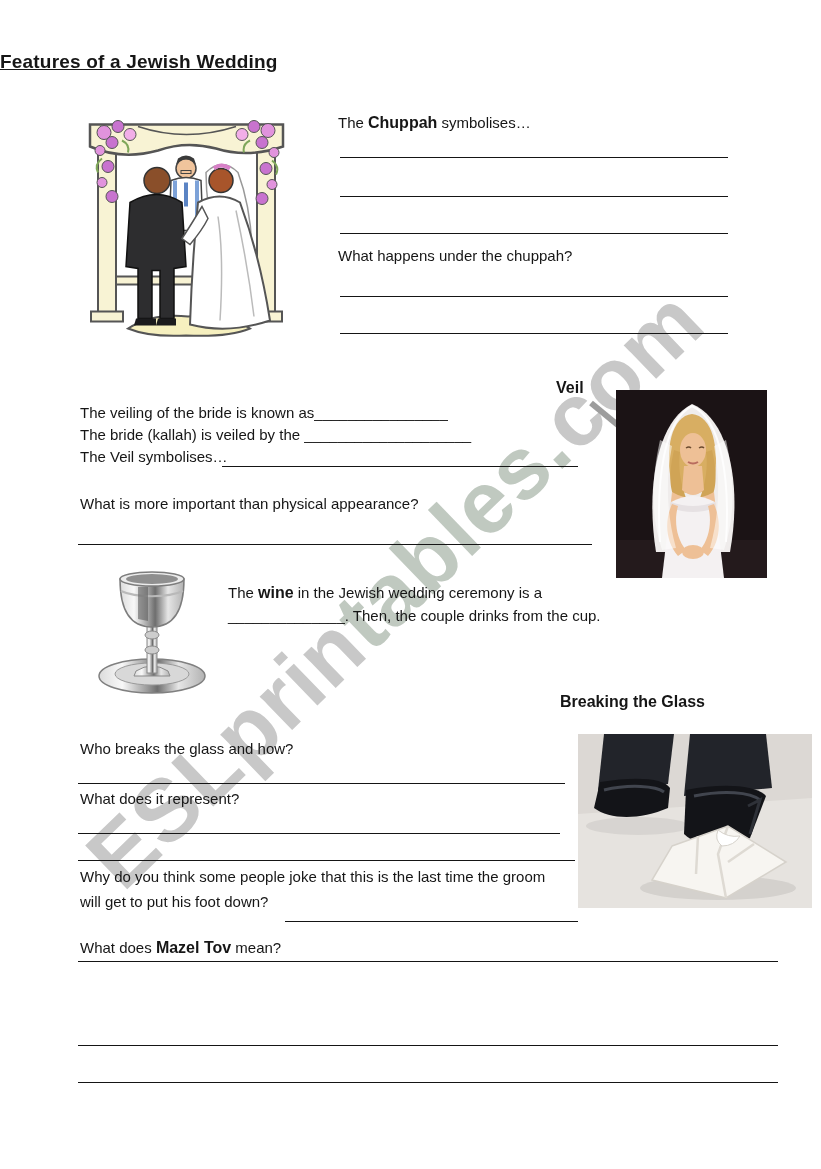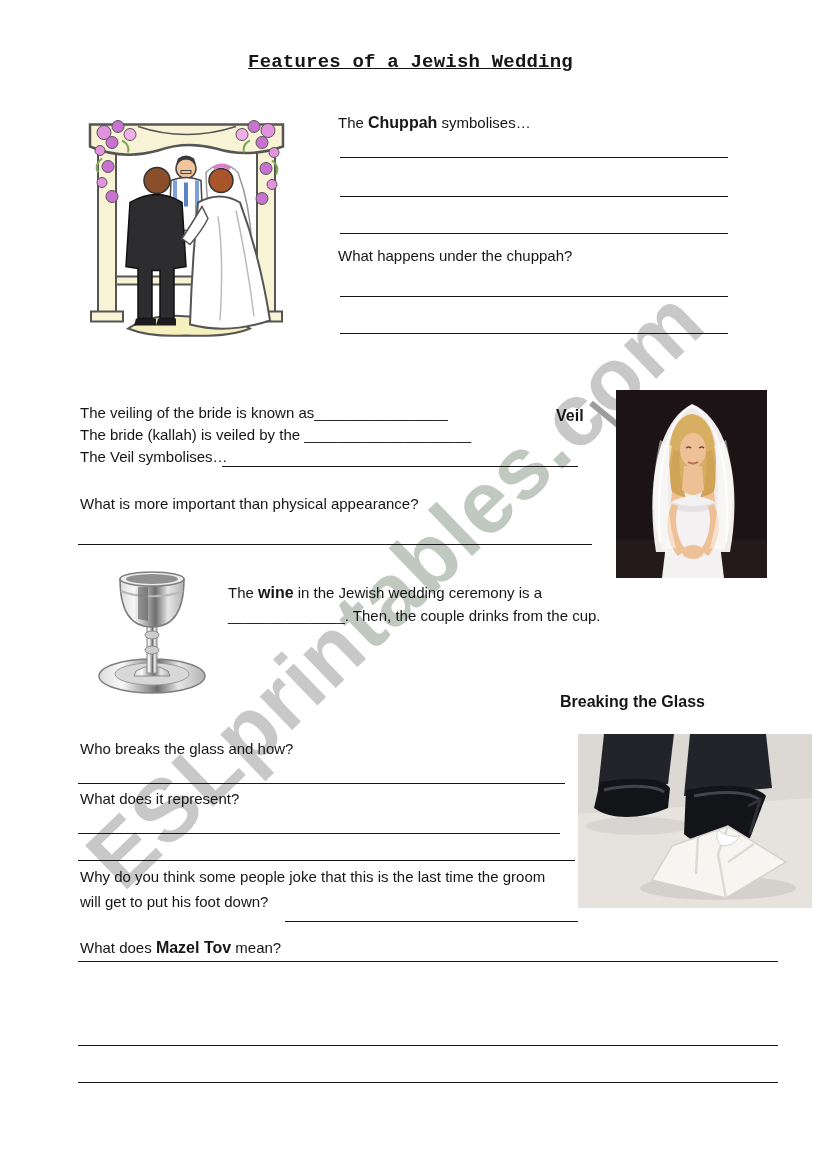--- a/index.html
+++ b/index.html
@@ -3,25 +3,25 @@
 <meta charset="utf-8">
 <style>
   * { margin:0; padding:0; box-sizing:border-box; }
   html,body { background:#ffffff; }
   .page {
     position:relative; width:821px; height:1169px; background:#fff;
     font-family:"Liberation Sans", sans-serif; font-size:15px; color:#161616;
     overflow:hidden; margin:0 auto;
   }
   .abs { position:absolute; white-space:nowrap; }
-  .b { font-weight:bold;margin-top:28px; }
+  .b { font-weight:bold; }
   .rule { position:absolute; height:0; border-top:1.5px solid #151515; }
   .title {
-    position:absolute; top:51px; left:0; width:100%; text-align:center;
-    font-size:19px; font-weight:bold; text-decoration:underline; letter-spacing:0.2px;font-family:Liberation Mono, monospace;
+    position:absolute; top:51px; left:0; width:100%; text-align:left;
+    font-size:19px; font-weight:bold; text-decoration:underline; letter-spacing:0.2px;
   }
   .wm {
     position:absolute; left:-105px; top:538px; width:1000px; text-align:center;
     font-size:88px; font-weight:bold; letter-spacing:1px;
     transform:rotate(-44deg); color:#c8c8c8; user-select:none; pointer-events:none;
   }
   .wm .greenish { color:#c0c9c0; }
   .para { position:absolute; left:228px; top:582px; width:537px; }
   .para .ln { height:22.5px; line-height:22.5px; white-space:nowrap; overflow:visible; }
   .para .just { text-align:justify; text-align-last:justify; white-space:normal; height:22.5px; line-height:22.5px; overflow:hidden; }

